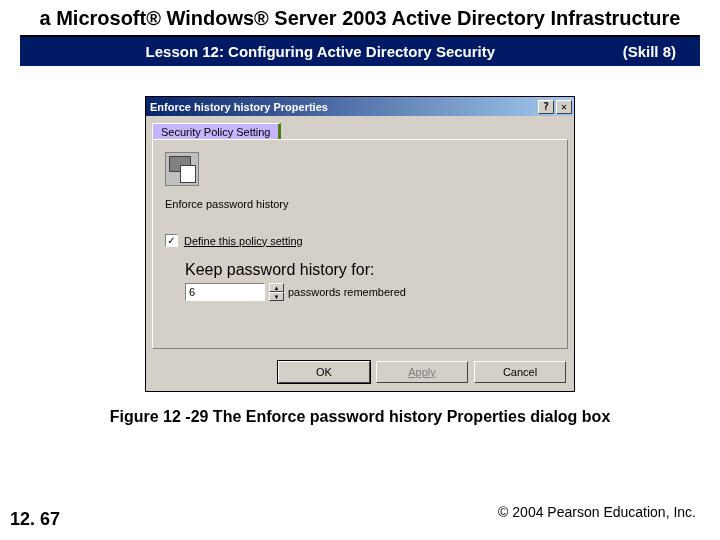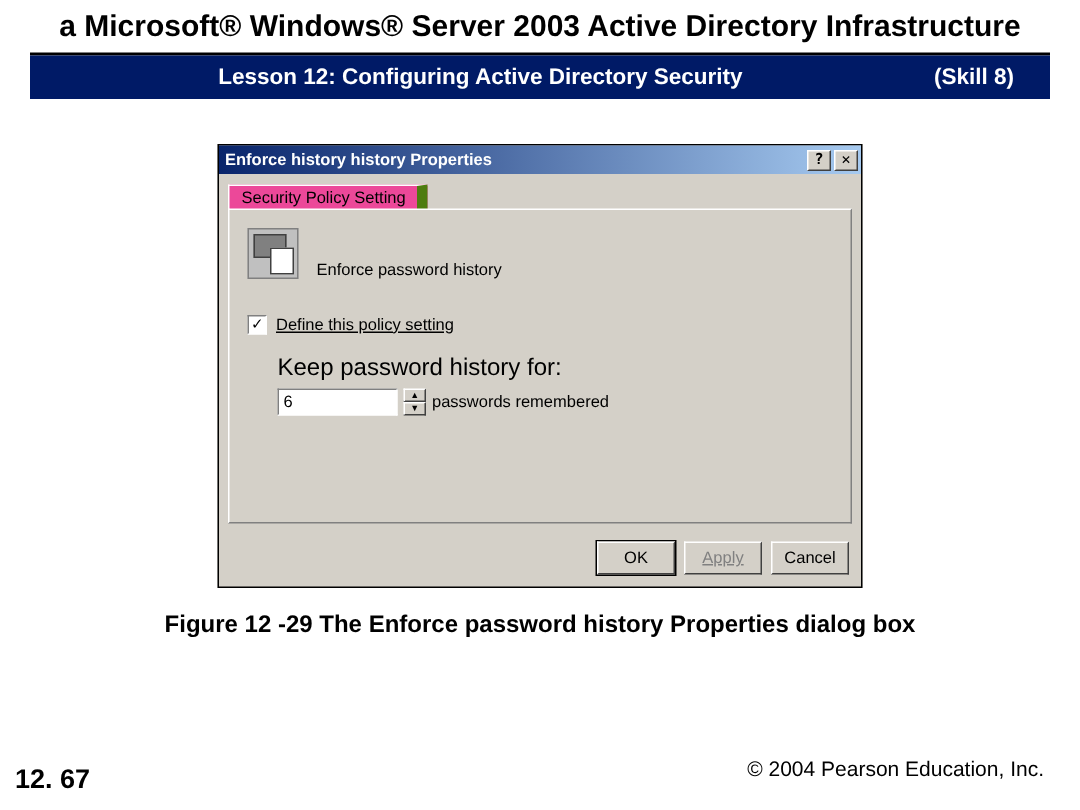--- a/index.html
+++ b/index.html
@@ -73,43 +73,44 @@
     font-size: 10px;
     font-weight: bold;
     font-family: "Marlett", monospace;
     color: #000;
   }
   .tabstrip {
     padding: 6px 6px 0 6px;
   }
   .tab {
     display: inline-block;
-    background: #ec4899;
-    border-top: 1px solid #fff;
-    border-left: 1px solid #fff;
-    border-right: 7px solid #4d7c0f;
+    background: #c4b5fd;
+    border-top: 1px solid #fff;
+    border-left: 1px solid #fff;
+    border-right: 3px solid #4d7c0f;
     padding: 2px 8px;
     font-size: 11px;
     position: relative;
     top: 1px;
   }
   .tabpanel {
     margin: 0 6px 6px 6px;
     border-top: 1px solid #fff;
     border-left: 1px solid #fff;
     border-right: 1px solid #808080;
     border-bottom: 1px solid #808080;
     padding: 12px;
     height: 210px;
     position: relative;
   }
   .policy-row {
     display: flex;
-    align-items: flex-end;
+    align-items: flex-start;
     gap: 12px;
+    flex-direction: column;
   }
   .policy-icon {
     width: 34px; height: 34px;
     background: #c0c0c0;
     border: 1px solid #808080;
     position: relative;
   }
   .policy-icon::before {
     content: "";
     position: absolute;
@@ -188,21 +189,21 @@
     align-items: center;
     justify-content: center;
   }
   .btnrow {
     display: flex;
     justify-content: flex-end;
     gap: 6px;
     padding: 6px 8px 8px 8px;
   }
   .btn {
-    width: 52px;
+    width: 92px;
     height: 22px;
     background: #d4d0c8;
     border-top: 1px solid #fff;
     border-left: 1px solid #fff;
     border-right: 1px solid #404040;
     border-bottom: 1px solid #404040;
     font-size: 11px;
     display: flex;
     align-items: center;
     justify-content: center;

